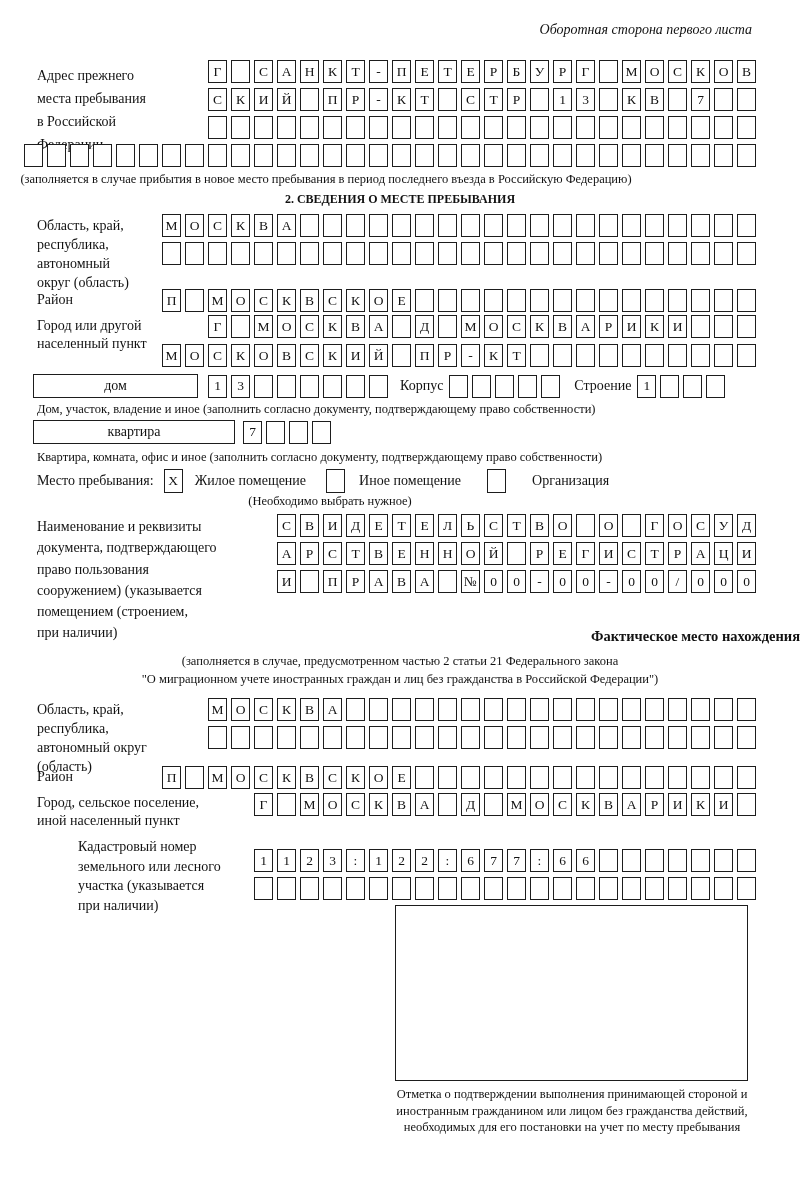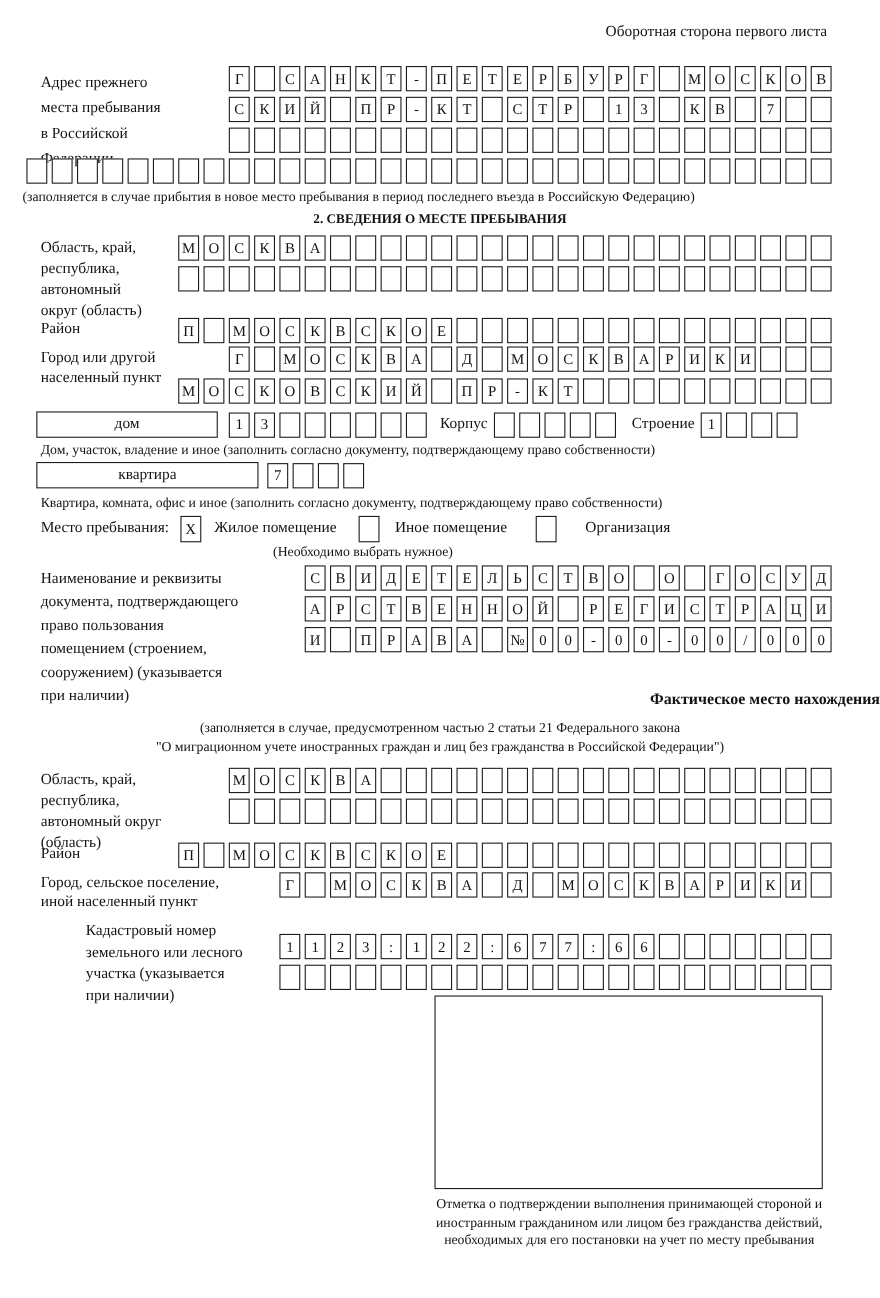--- a/index.html
+++ b/index.html
@@ -20,21 +20,21 @@
   .subtitle{font-weight:bold;font-size:14.5px;text-align:right;}
   .center{text-align:center;}
   .flexrow{display:flex;align-items:center;}
   .stamp{box-sizing:border-box;border:1.8px solid #1d1d1d;background:#fff;}
 </style>
 </head>
 <body>
 
 <div class="page">
 
-  <div class="abs lbl" style="top:22px;right:48px;">Оборотная сторона первого листа</div>
+  <div class="abs lbl" style="top:22px;right:48px;font-style:italic;">Оборотная сторона первого листа</div>
 
   <div class="abs lbl" style="top:64px;left:37px;line-height:23px;width:150px;">
       <div>Адрес прежнего</div>
       <div>места пребывания</div>
       <div>в Российской</div>
       <div>Федерации</div>
     </div>
   <div class="boxrow" style="top:60px;">
       <span class="cell">Г</span>
       <span class="cell"></span>
@@ -354,22 +354,22 @@
     <span class="lbl" style="margin-left:14px;">Иное помещение</span>
     <span class="chkbox" style="margin-left:26px;"></span>
     <span class="lbl" style="margin-left:26px;">Организация</span>
   </div>
   <div class="abs cap center" style="top:494px;left:180px;width:300px;">(Необходимо выбрать нужное)</div>
 
   <div class="abs lbl" style="top:516px;left:37px;line-height:21.3px;width:220px;">
       <div>Наименование и реквизиты</div>
       <div>документа, подтверждающего</div>
       <div>право пользования</div>
+      <div>сооружением) (указывается</div>
       <div>помещением (строением,</div>
-      <div>сооружением) (указывается</div>
       <div>при наличии)</div>
     </div>
   <div class="boxrow" style="top:514px;">
       <span class="cell">С</span>
       <span class="cell">В</span>
       <span class="cell">И</span>
       <span class="cell">Д</span>
       <span class="cell">Е</span>
       <span class="cell">Т</span>
       <span class="cell">Е</span>

